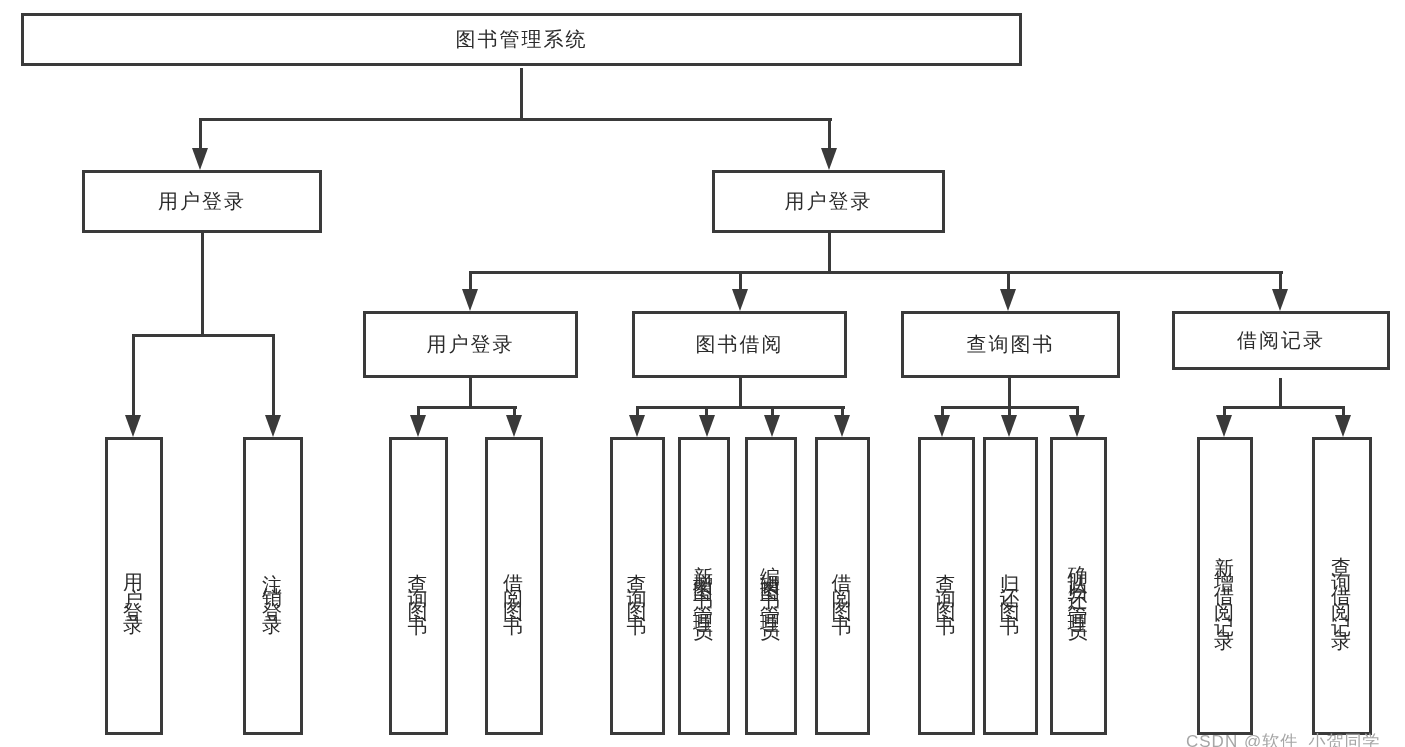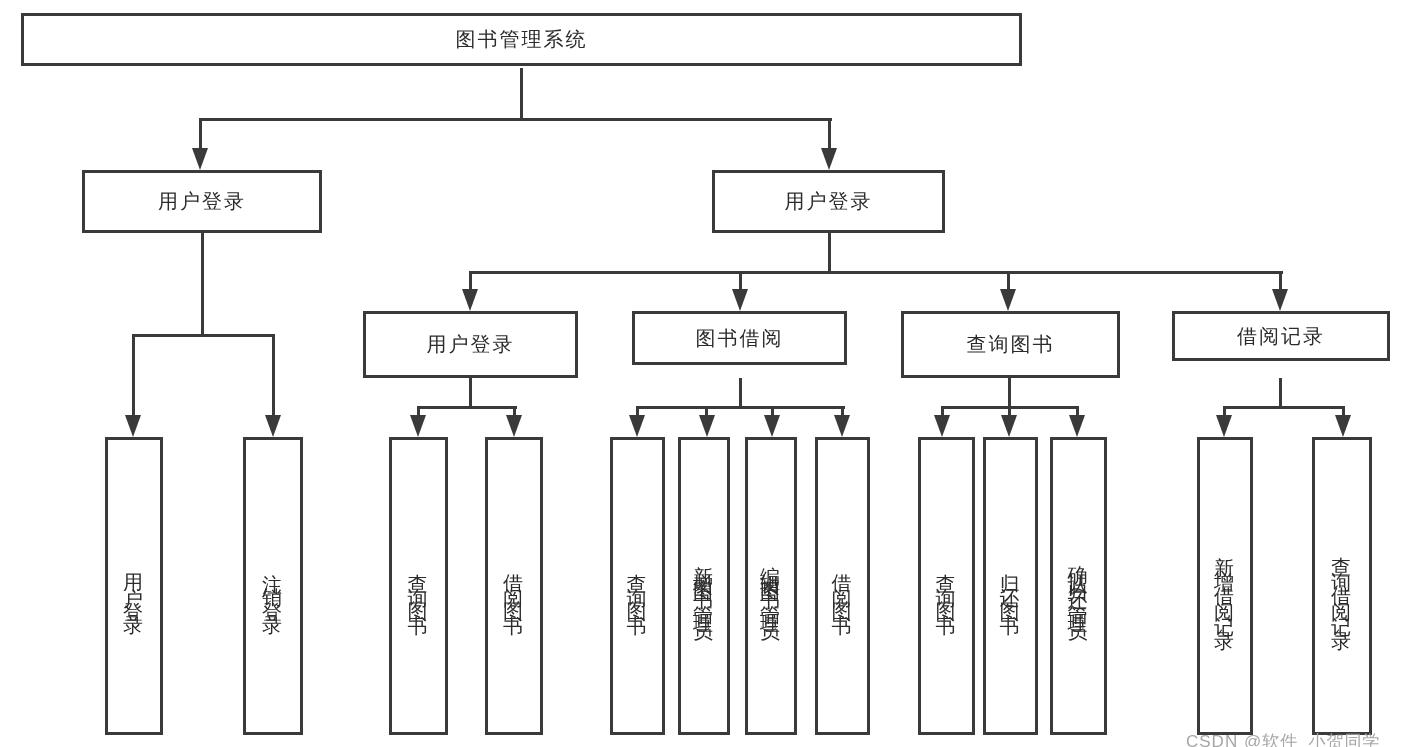--- a/index.html
+++ b/index.html
@@ -105,23 +105,23 @@
       <div class="arrow" style="left: 1001px; top: 415px;"></div>
       <div class="arrow" style="left: 1069px; top: 415px;"></div>
       <div class="arrow" style="left: 1216px; top: 415px;"></div>
       <div class="arrow" style="left: 1335px; top: 415px;"></div>
     </div>
   <div id="nodes">
       <div class="node" style="left: 21px; top: 13px; width: 1001px; height: 53px;">图书管理系统</div>
       <div class="node" style="left: 82px; top: 170px; width: 240px; height: 63px;">用户登录</div>
       <div class="node" style="left: 712px; top: 170px; width: 233px; height: 63px;">用户登录</div>
       <div class="node" style="left: 363px; top: 311px; width: 215px; height: 67px;">用户登录</div>
-      <div class="node" style="left: 632px; top: 311px; width: 215px; height: 54px;">图书借阅</div>
+      <div class="node" style="left: 632px; top: 311px; width: 215px; height: 67px;">图书借阅</div>
       <div class="node" style="left: 901px; top: 311px; width: 219px; height: 67px;">查询图书</div>
-      <div class="node" style="left: 1172px; top: 311px; width: 218px; height: 50px;">借阅记录</div>
+      <div class="node" style="left: 1172px; top: 311px; width: 218px; height: 59px;">借阅记录</div>
       <div class="node v ls-wide" style="left: 105px; top: 437px; width: 58px; height: 298px;">用户登录</div>
       <div class="node v ls-wide" style="left: 243px; top: 437px; width: 60px; height: 298px;">注销登录</div>
       <div class="node v ls-wide" style="left: 389px; top: 437px; width: 59px; height: 298px;">查询图书</div>
       <div class="node v ls-wide" style="left: 485px; top: 437px; width: 58px; height: 298px;">借阅图书</div>
       <div class="node v ls-wide" style="left: 610px; top: 437px; width: 55px; height: 298px;">查询图书</div>
       <div class="node v " style="left: 678px; top: 437px; width: 52px; height: 298px;">新增图书（管理员）</div>
       <div class="node v " style="left: 745px; top: 437px; width: 52px; height: 298px;">编辑图书（管理员）</div>
       <div class="node v ls-wide" style="left: 815px; top: 437px; width: 55px; height: 298px;">借阅图书</div>
       <div class="node v ls-wide" style="left: 918px; top: 437px; width: 57px; height: 298px;">查询图书</div>
       <div class="node v ls-wide" style="left: 983px; top: 437px; width: 55px; height: 298px;">归还图书</div>

